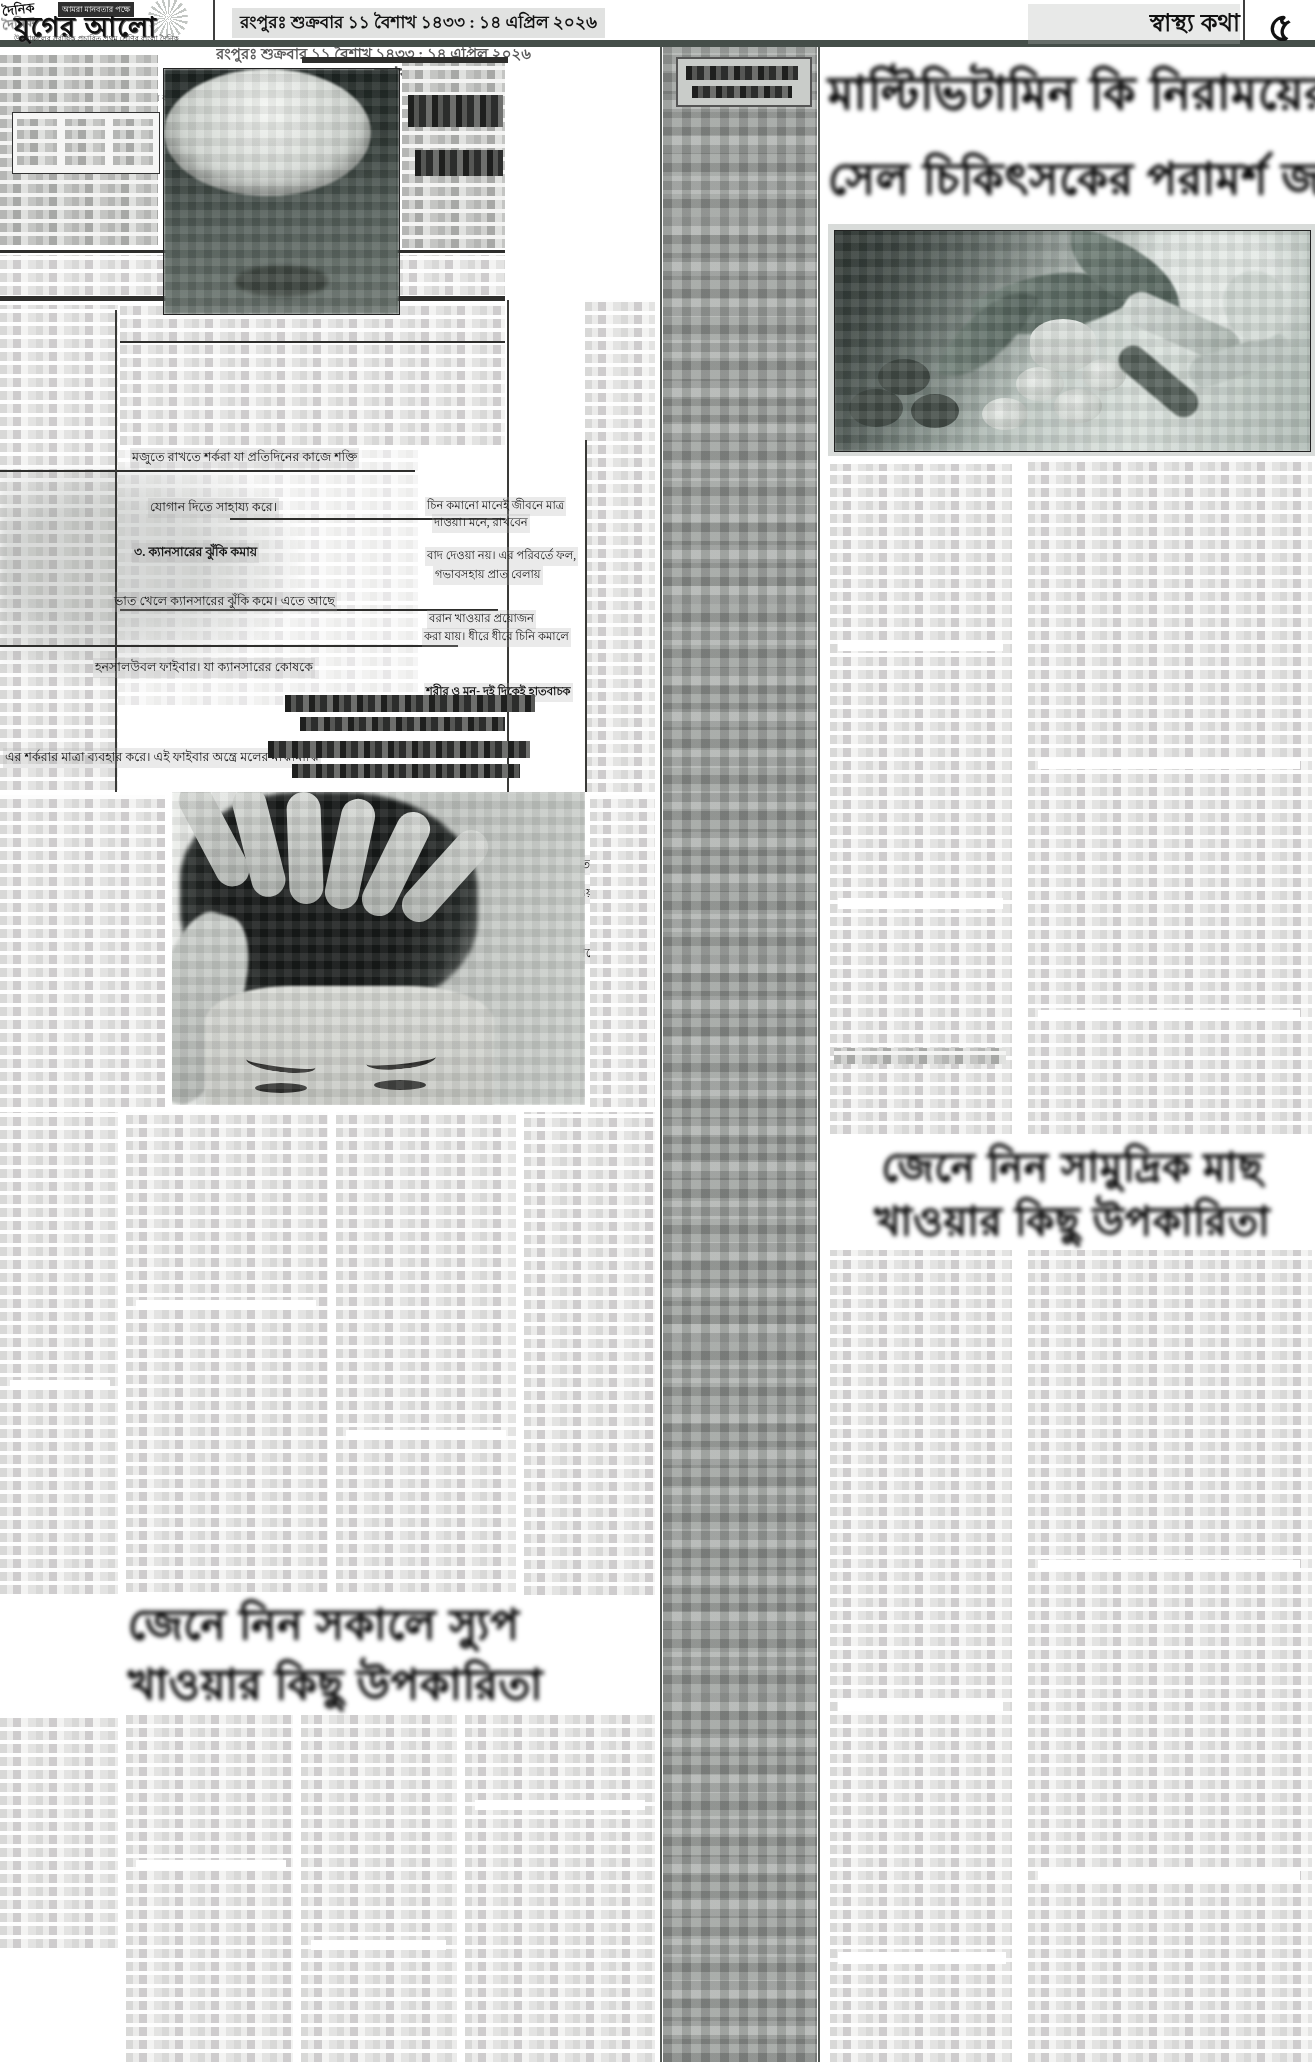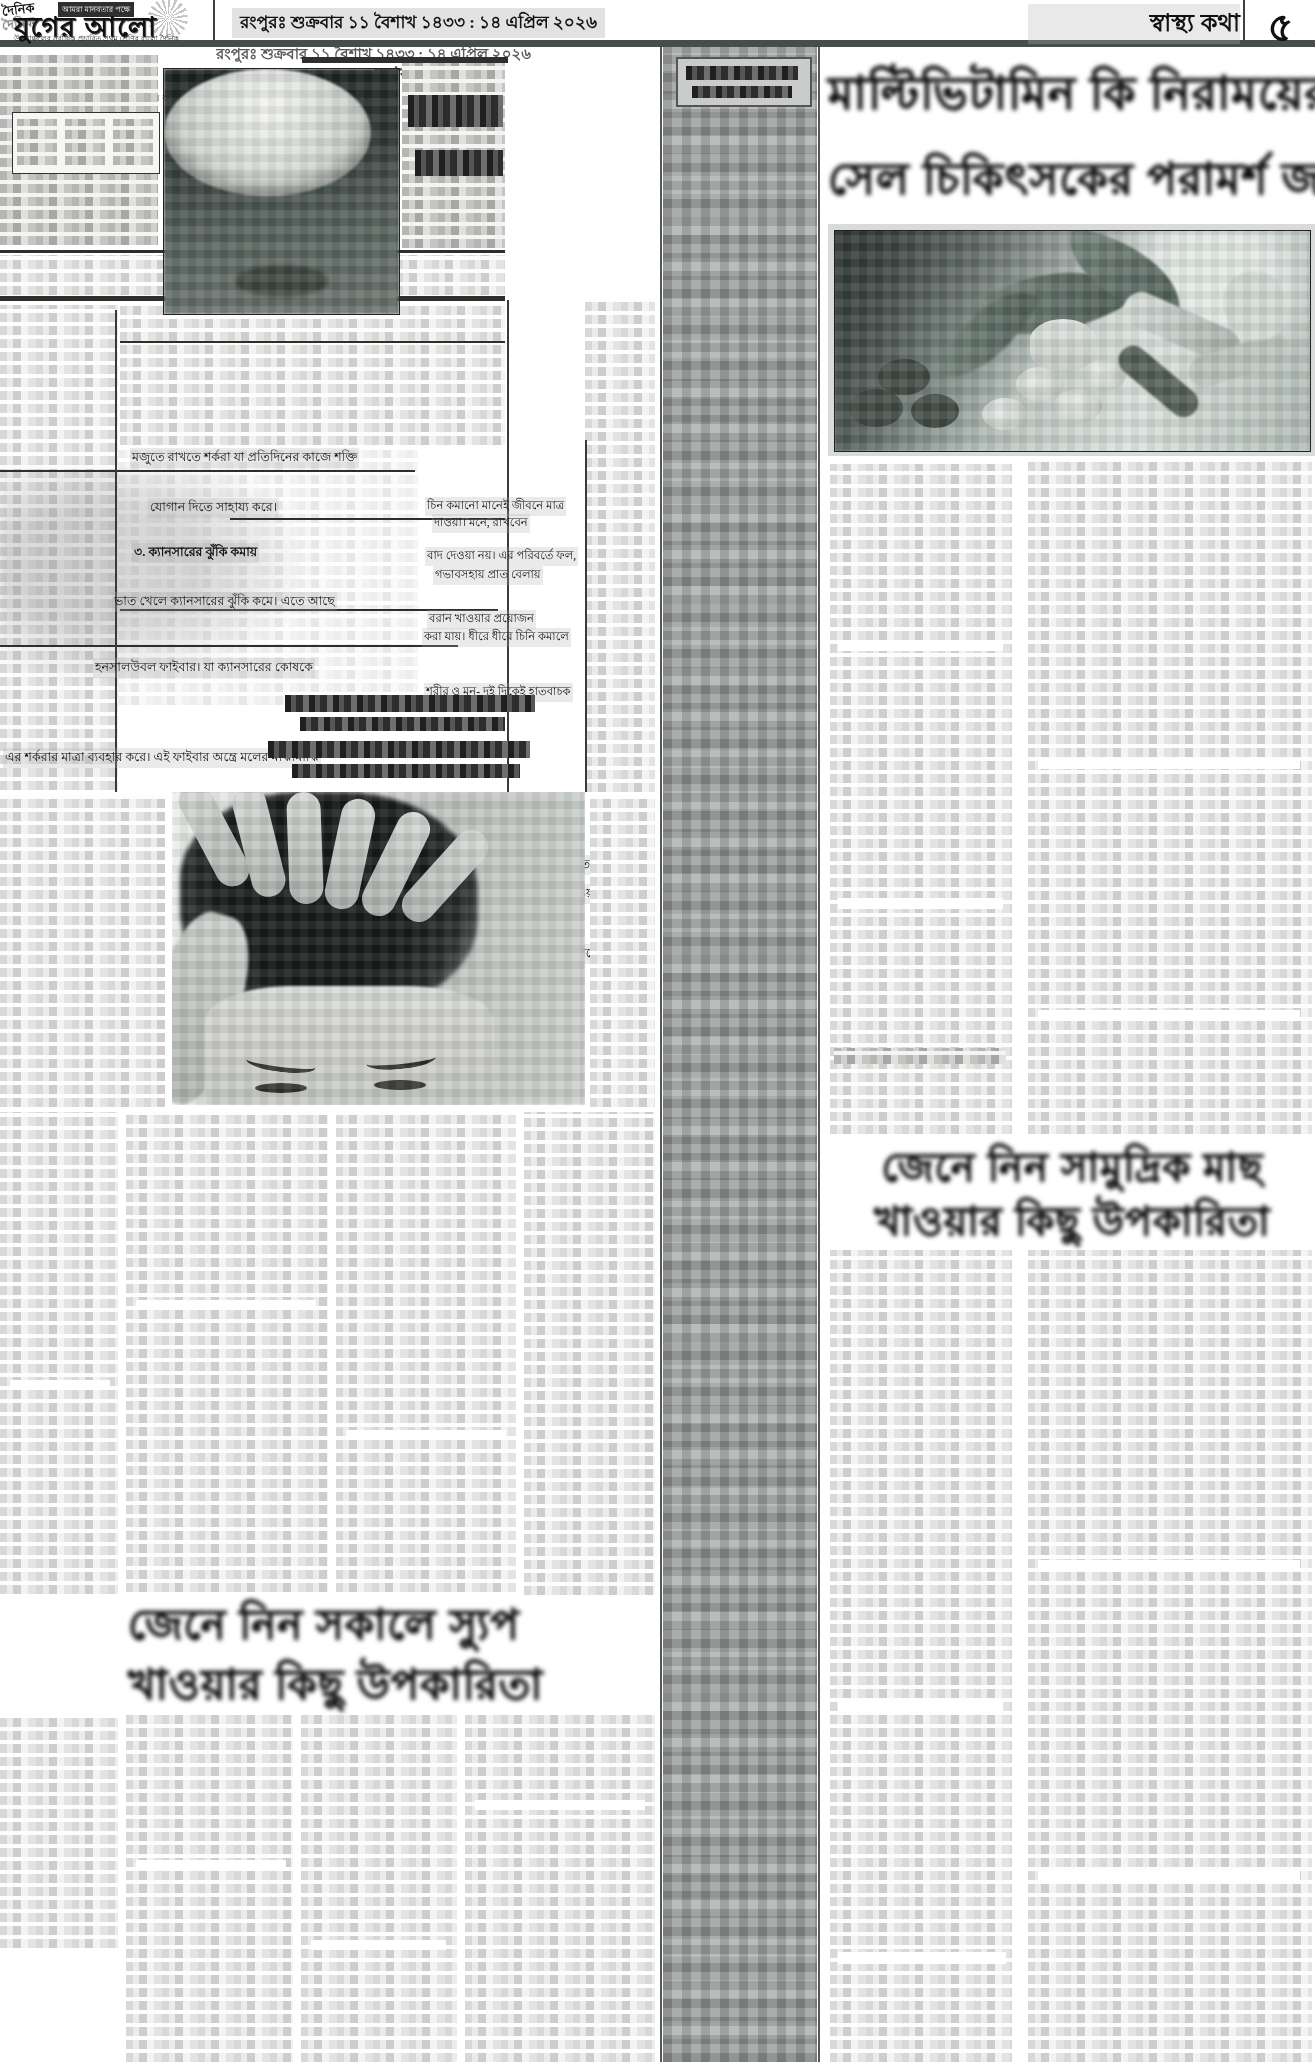--- a/index.html
+++ b/index.html
@@ -126,21 +126,21 @@
   <span class="fg" style="left:132px;top:543px;font-weight:bold;">৩. ক্যানসারের ঝুঁকি কমায়</span>
   <span class="fg" style="left:112px;top:592px;">ভাত খেলে ক্যানসারের ঝুঁকি কমে। এতে আছে</span>
   <span class="fg" style="left:93px;top:658px;">হনসালউবল ফাইবার।  যা  ক্যানসারের  কোষকে</span>
   <span class="fg" style="left:3px;top:748px;">এর শর্করার মাত্রা ব্যবহার করে। এই ফাইবার অন্ত্রে মলের মাঝামাঝি</span>
   <span class="fg" style="left:425px;top:497px;font-size:11.5px;">চিন কমানো মানেই জীবনে মাত্র</span>
   <span class="fg" style="left:432px;top:514px;font-size:11.5px;">দাওয়া।  মনে,  রাখবেন</span>
   <span class="fg" style="left:425px;top:547px;font-size:11.5px;">বাদ দেওয়া নয়। এর পরিবর্তে ফল,</span>
   <span class="fg" style="left:433px;top:566px;font-size:11.5px;">গভাবসহায়  প্রাত  বেলায়</span>
   <span class="fg" style="left:427px;top:610px;font-size:11.5px;">বরান  খাওয়ার  প্রয়োজন</span>
   <span class="fg" style="left:422px;top:628px;font-size:11.5px;">করা যায়। ধীরে ধীরে চিনি কমালে</span>
-  <span class="fg" style="left:424px;top:683px;font-size:11.5px;font-weight:normal;">শরীর ও মন- দুই দিকেই হাতবাচক</span>
+  <span class="fg" style="left:424px;top:683px;font-size:11.5px;font-weight:bold;">শরীর ও মন- দুই দিকেই হাতবাচক</span>
   <span class="fg" style="left:497px;top:884px;">আসন জেনে নেওয়া যাক</span>
   <span class="fg" style="left:503px;top:944px;">উপকার করে-   পারেন।</span>
   <span class="fg" style="left:497px;top:1006px;">৫. রোগ প্রাতে</span>
   <span class="fg" style="left:482px;top:855px;">জানায়য়া। ইহরোজতে মাতকে কাব</span>
 
   <div class="mos dark" style="left:285px;top:695px;width:250px;height:17px;"></div>
   <div class="mos dark" style="left:300px;top:717px;width:205px;height:14px;"></div>
   <div class="mos dark" style="left:268px;top:741px;width:262px;height:17px;"></div>
   <div class="mos dark" style="left:292px;top:764px;width:228px;height:14px;"></div>
 

